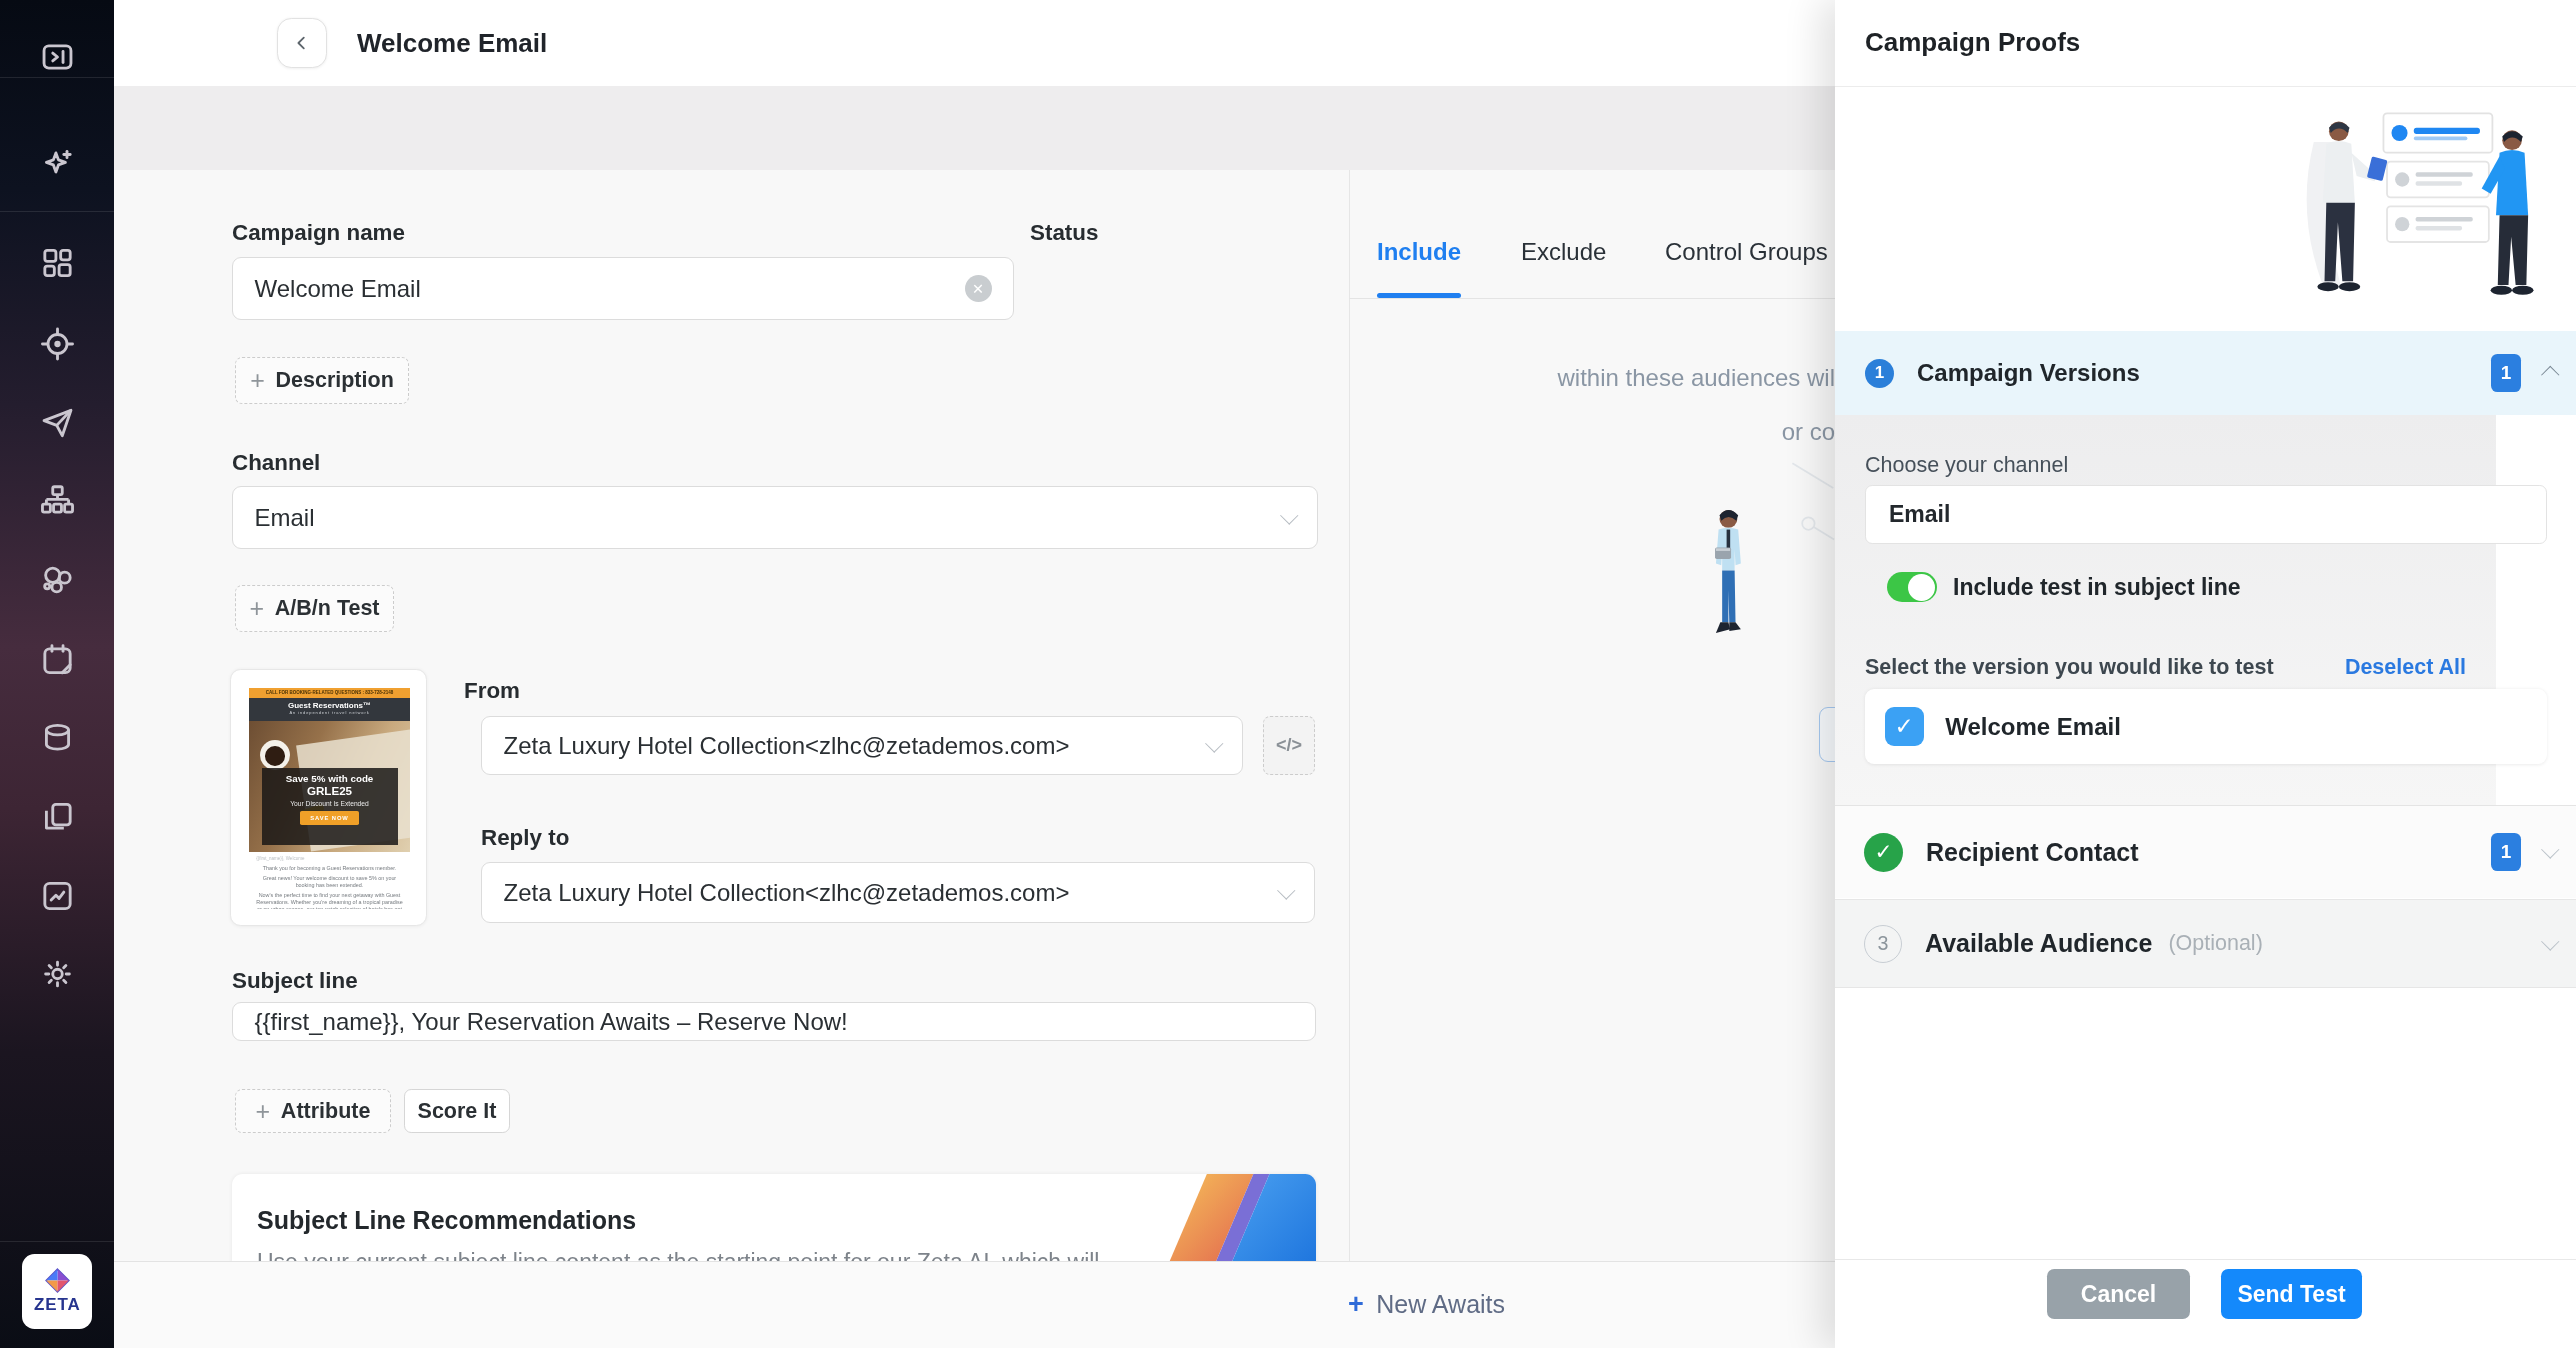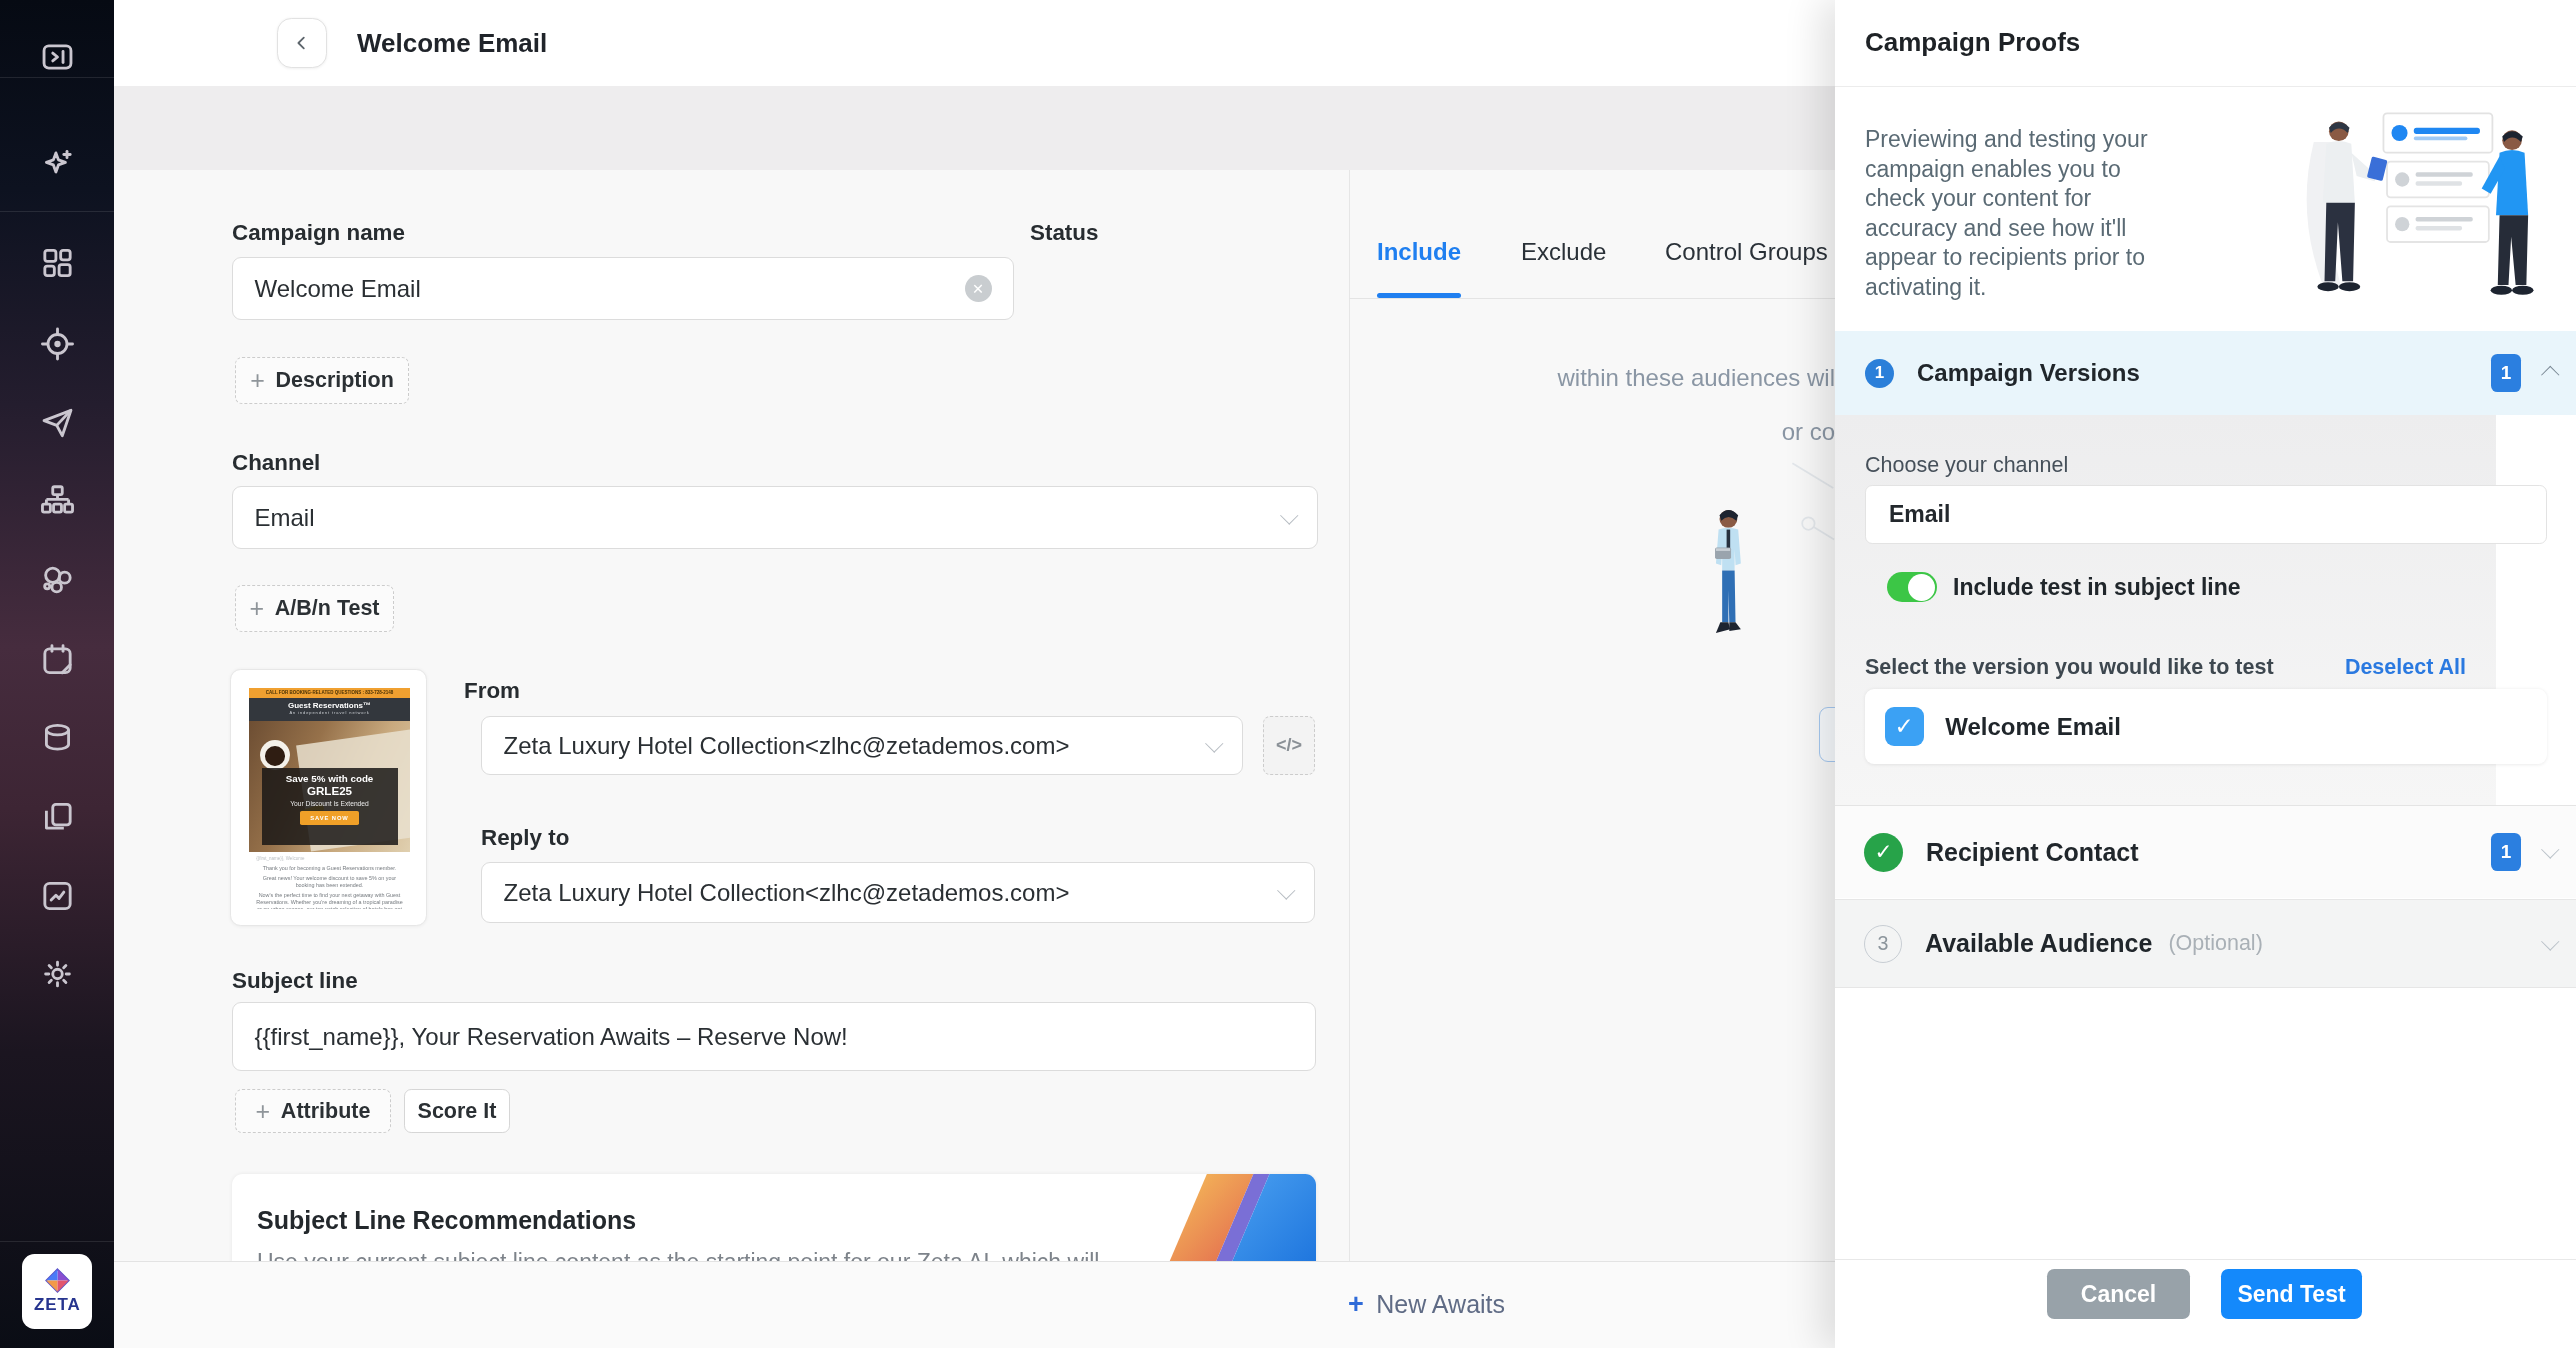--- a/index.html
+++ b/index.html
@@ -320,21 +320,21 @@
     <span>&lt;/&gt;</span>
   </div>
 
   <div class="lbl" style="left:481px; top:825px;">Reply to</div>
   <div class="inp" style="left:481px; top:862px; width:834px; height:61px;">
     <span style="flex:1;">Zeta Luxury Hotel Collection&lt;zlhc@zetademos.com&gt;</span>
     <span class="chev"></span>
   </div>
 
   <div class="lbl" style="left:232px; top:968px;">Subject line</div>
-  <div class="inp" style="left:232px; top:1002px; width:1084px; height:69px;">
+  <div class="inp" style="left:232px; top:1002px; width:1084px; height:39px;">
     <span style="flex:1;">{{first_name}}, Your Reservation Awaits – Reserve Now!</span>
   </div>
 
   <div class="dash-btn" style="left:235px; top:1089px; width:156px; height:44px;">
     <span class="plus">+</span>
     <span>Attribute</span>
   </div>
   <div class="solid-btn" style="left:404px; top:1089px; width:106px; height:44px;">
     <span>Score It</span>
   </div>
@@ -393,21 +393,20 @@
   <div class="bottom-bar">
     <div class="new-version">
       <span class="plus">+</span>
       <span class="nv-label">New Awaits</span>
     </div>
   </div>
 
   <aside class="overlay">
     <h2 class="ov-title">Campaign Proofs</h2>
     <div class="ov-divider"></div>
-    <p class="ov-desc">Previewing and testing your campaign enables you to check your content for accuracy and see how it'll appear to recipients prior to activating it.</p>
 
     <svg class="ov-illust" viewBox="0 0 290 220">
       <path d="M30 40 Q10 120 40 200 L60 200 Q38 120 52 40 Z" fill="#f0f1f3"></path>
       <rect x="108" y="8" width="122" height="44" rx="4" fill="#fff" stroke="#e2e2e2" stroke-width="2"></rect>
       <circle cx="126" cy="30" r="9" fill="#1f87f2"></circle>
       <rect x="142" y="24" width="74" height="7" rx="3" fill="#1f87f2"></rect>
       <rect x="142" y="34" width="60" height="4" rx="2" fill="#9fc9f5"></rect>
       <rect x="112" y="62" width="114" height="40" rx="4" fill="#fff" stroke="#e4e4e4" stroke-width="2"></rect>
       <circle cx="129" cy="82" r="8" fill="#cfd3d7"></circle>
       <rect x="144" y="74" width="64" height="5" rx="2" fill="#cfd3d7"></rect>

